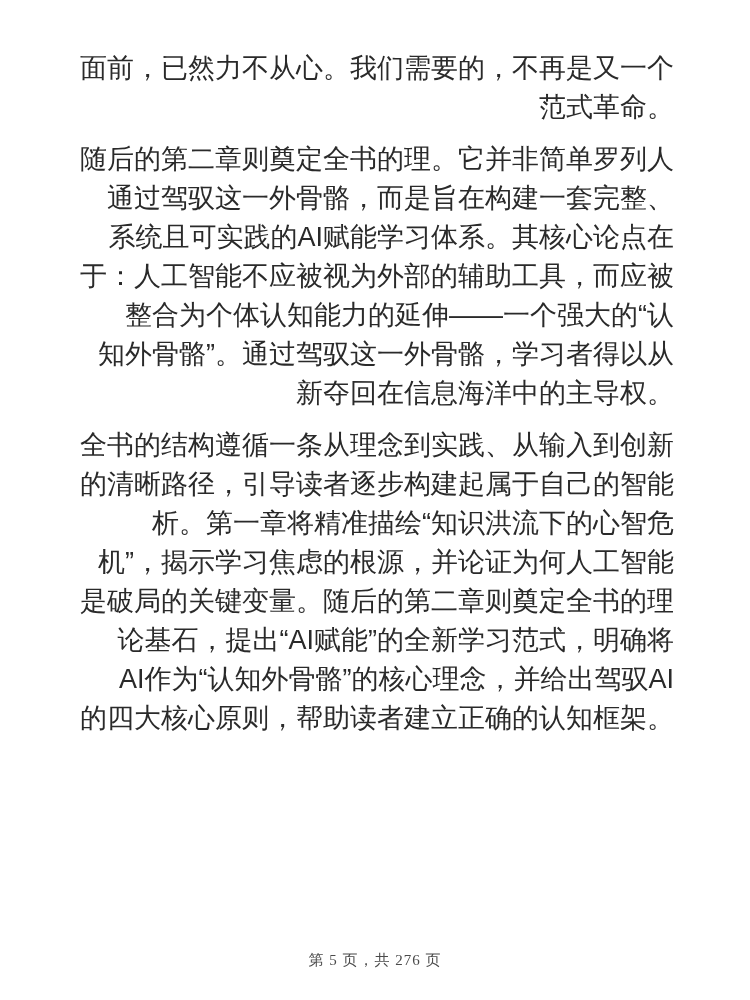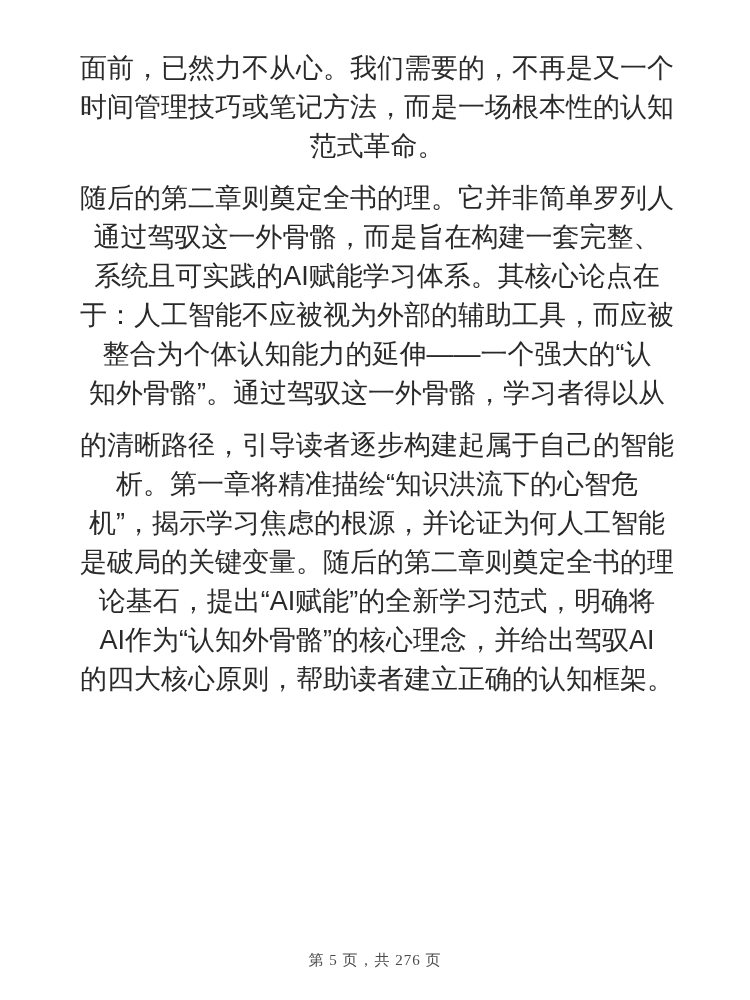--- a/index.html
+++ b/index.html
@@ -22,21 +22,21 @@
     height: 1000px;
     background: #ffffff;
   }
   .content {
     position: absolute;
     top: 49px;
     left: 80px;
     width: 594px;
     color: #2a2a2a;
     font-size: 27px;
-    text-align: center;
+    text-align: right;
   }
   .paragraph {
     margin: 0 0 13px 0;
   }
   .line {
     line-height: 39px;
     height: 39px;
     white-space: nowrap;
     letter-spacing: 0;
   }
@@ -52,32 +52,33 @@
     letter-spacing: 1px;
   }
 </style>
 </head>
 <body>
 
 <div class="page">
   <div class="content" id="content">
       <div class="paragraph">
         <div class="line">面前，已然力不从心。我们需要的，不再是又一个</div>
-        <div class="line">时间管理技巧或笔记方法，而是一场根本性的认知</div>
         <div class="line">范式革命。</div>
       </div>
       <div class="paragraph">
         <div class="line">随后的第二章则奠定全书的理。它并非简单罗列人</div>
         <div class="line">通过驾驭这一外骨骼，而是旨在构建一套完整、</div>
         <div class="line">系统且可实践的AI赋能学习体系。其核心论点在</div>
         <div class="line">于：人工智能不应被视为外部的辅助工具，而应被</div>
         <div class="line">整合为个体认知能力的延伸——一个强大的“认</div>
         <div class="line">知外骨骼”。通过驾驭这一外骨骼，学习者得以从</div>
+        <div class="line">新夺回在信息海洋中的主导权。</div>
       </div>
       <div class="paragraph">
+        <div class="line">全书的结构遵循一条从理念到实践、从输入到创新</div>
         <div class="line">的清晰路径，引导读者逐步构建起属于自己的智能</div>
         <div class="line">析。第一章将精准描绘“知识洪流下的心智危</div>
         <div class="line">机”，揭示学习焦虑的根源，并论证为何人工智能</div>
         <div class="line">是破局的关键变量。随后的第二章则奠定全书的理</div>
         <div class="line">论基石，提出“AI赋能”的全新学习范式，明确将</div>
         <div class="line">AI作为“认知外骨骼”的核心理念，并给出驾驭AI</div>
         <div class="line">的四大核心原则，帮助读者建立正确的认知框架。</div>
       </div>
     </div>
   <div class="footer">第 5 页，共 276 页</div>

